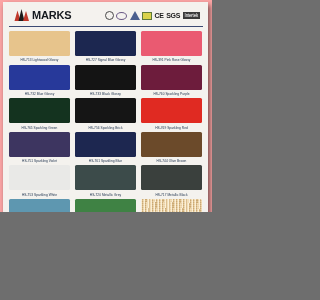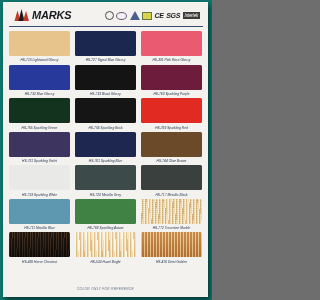--- a/index.html
+++ b/index.html
@@ -7,24 +7,23 @@
     margin: 0;
     padding: 0;
     background: #6e6e6e;
   }
   body {
     font-family: "Liberation Sans", sans-serif;
   }
   #page {
     position: relative;
     width: 212px;
-    height: 300px;
+    height: 212px;
     overflow: hidden;
-    background: #0f766e;
-    font-style: italic;
+    background: #fca5a5;
   }
   
   #sheet {
     position: absolute;
     left: 3px;
     top: 2px;
     width: 205px;
     height: 295px;
     background: #f4f2ee;
     box-shadow: 2px 3px 5px rgba(0,0,0,0.55);

